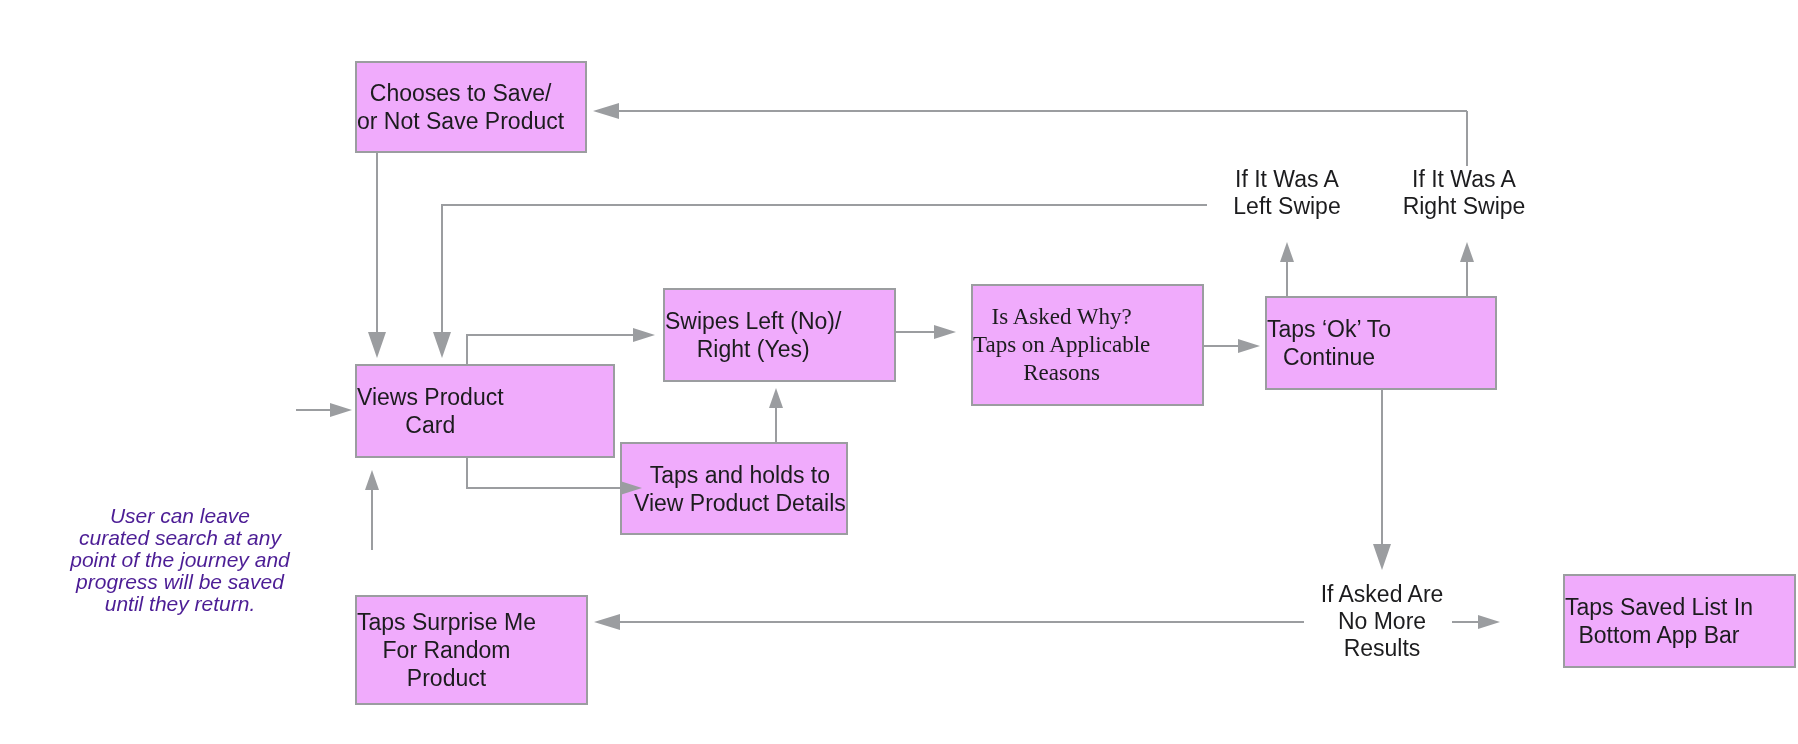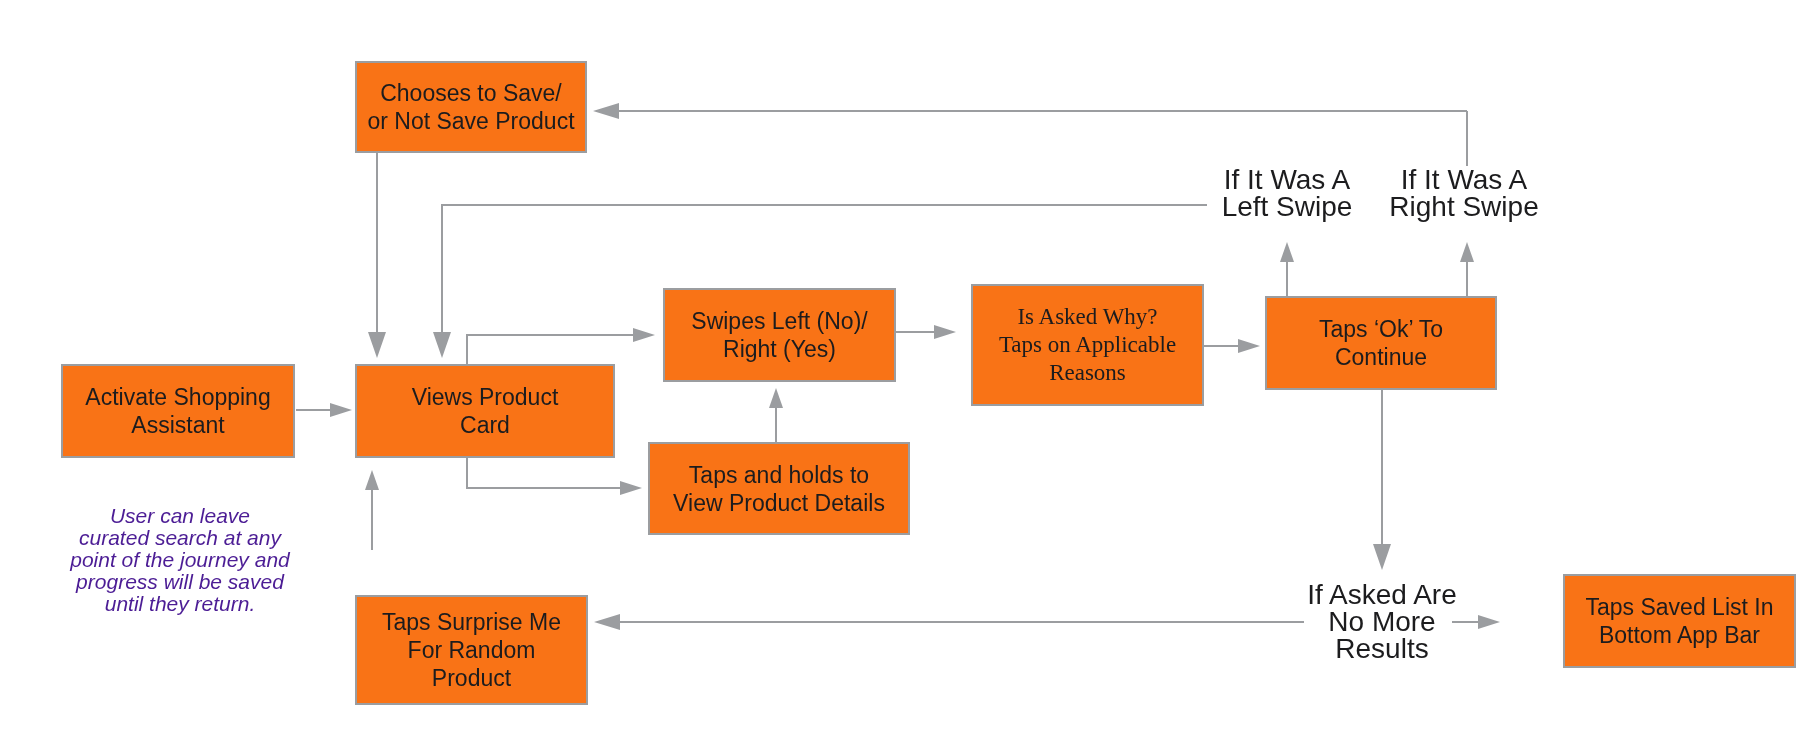--- a/index.html
+++ b/index.html
@@ -13,35 +13,35 @@
     width: 1798px;
     height: 744px;
     background: var(--bg);
     font-family: "Liberation Sans", "DejaVu Sans", sans-serif;
     overflow: hidden;
   }
   .box {
     position: absolute;
     box-sizing: border-box;
     border: 2px solid var(--line-color);
-    background: #f97316;
+    background: #f0abfc;
     display: flex;
     align-items: center;
-    justify-content: center;
+    justify-content: flex-start;
     text-align: center;
   }
   .box .lbl {
     font-size: 23px;
     line-height: 28px;
     color: var(--text-color);
     white-space: pre-line;
   }
   .flabel {
     position: absolute;
-    font-size: 28px;
+    font-size: 23px;
     line-height: 27px;
     color: var(--text-color);
     text-align: center;
     white-space: pre-line;
   }
   .note {
     position: absolute;
     font-style: italic;
     font-size: 21px;
     line-height: 22px;
@@ -58,42 +58,38 @@
 </style>
 </head>
 <body>
 
 <div class="canvas">
 
   <div class="box" style="left:355px; top:61px;  width:232px; height:92px;">
       <span class="lbl">Chooses to Save/
 or Not Save Product</span>
     </div>
-  <div class="box" style="left:61px;  top:364px; width:234px; height:94px;">
-      <span class="lbl">Activate Shopping
-Assistant</span>
-    </div>
   <div class="box" style="left:355px; top:364px; width:260px; height:94px;">
       <span class="lbl">Views Product
 Card</span>
     </div>
   <div class="box" style="left:663px; top:288px; width:233px; height:94px;">
       <span class="lbl">Swipes Left (No)/
 Right (Yes)</span>
     </div>
   <div class="box" style="left:971px; top:284px; width:233px; height:122px;font-family:Liberation Serif, serif;">
       <span class="lbl">Is Asked Why?
 Taps on Applicable
 Reasons</span>
     </div>
   <div class="box" style="left:1265px;top:296px; width:232px; height:94px;">
       <span class="lbl">Taps ‘Ok’ To
 Continue</span>
     </div>
-  <div class="box" style="left:648px; top:442px; width:262px; height:93px;">
+  <div class="box" style="left:620px; top:442px; width:228px; height:93px;padding-left:12px;">
       <span class="lbl">Taps and holds to
 View Product Details</span>
     </div>
   <div class="box" style="left:355px; top:562px; width:233px; height:110px;margin-top:33px;">
       <span class="lbl">Taps Surprise Me
 For Random
 Product</span>
     </div>
   <div class="box" style="left:1563px;top:574px; width:233px; height:94px;">
       <span class="lbl">Taps Saved List In

